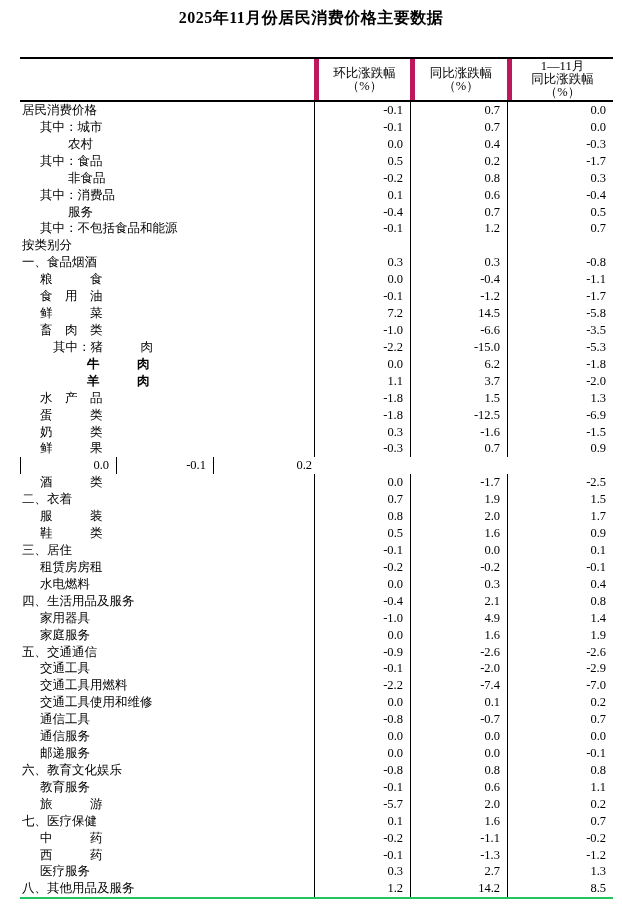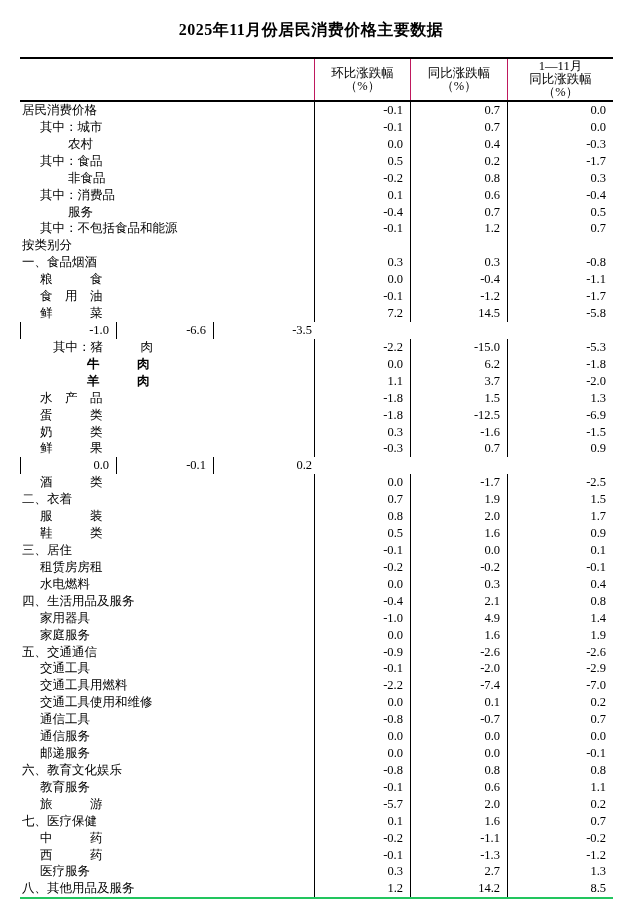--- a/index.html
+++ b/index.html
@@ -3,39 +3,39 @@
 <meta charset="utf-8">
 <style>
   html,body { margin:0; padding:0; background:#ffffff; }
   body { width:622px; height:909px; }
   .page {
     position:relative; width:622px; height:909px; overflow:hidden;
     font-family:"Liberation Serif","DejaVu Serif",serif; color:#000;
     background:#fff;
   }
   .title {
-    margin:12px; padding-top:7px; height:22px;
+    margin:0; padding-top:7px; height:22px;
     text-align:center; font-size:16px; font-weight:bold; line-height:22px;
     letter-spacing:0.5px;
   }
   .cpi-table {
     position:absolute; left:20px; top:57px; width:593px;
     border-top:2px solid #000;
   }
   .thead {
     display:flex; align-items:stretch; height:41px;
     border-bottom:2px solid #000;
   }
   .col-label { width:294px; }
   .col-mom { width:96px; }
   .col-yoy { width:97px; }
   .col-ytd { width:106px; }
   .cell { box-sizing:border-box; flex-shrink:0; }
   .thead .num {
-    border-left:1px solid #be185d;
+    border-left:5px solid #be185d;
     display:flex; flex-direction:column; justify-content:center; align-items:center;
     font-size:12.5px; line-height:13px; text-align:left;
   }
   .tbody { border-bottom:2px solid #22c55e; }
   .row { display:flex; height:16.93px; overflow:visible; }
   .row .label {
     font-size:12.5px; line-height:16.9px; white-space:pre; overflow:hidden;
   }
   .row .num {
     border-left:1px solid #000;
@@ -160,20 +160,21 @@
     </div>
 
     <div class="row">
       <div class="cell col-label label ind1">鲜　　　菜</div>
       <div class="cell col-mom num">7.2</div>
       <div class="cell col-yoy num">14.5</div>
       <div class="cell col-ytd num">-5.8</div>
     </div>
 
     <div class="row">
+      <div class="cell col-label label ind1">畜　肉　类</div>
       <div class="cell col-mom num">-1.0</div>
       <div class="cell col-yoy num">-6.6</div>
       <div class="cell col-ytd num">-3.5</div>
     </div>
 
     <div class="row">
       <div class="cell col-label label ind2">其中：猪　　　肉</div>
       <div class="cell col-mom num">-2.2</div>
       <div class="cell col-yoy num">-15.0</div>
       <div class="cell col-ytd num">-5.3</div>

